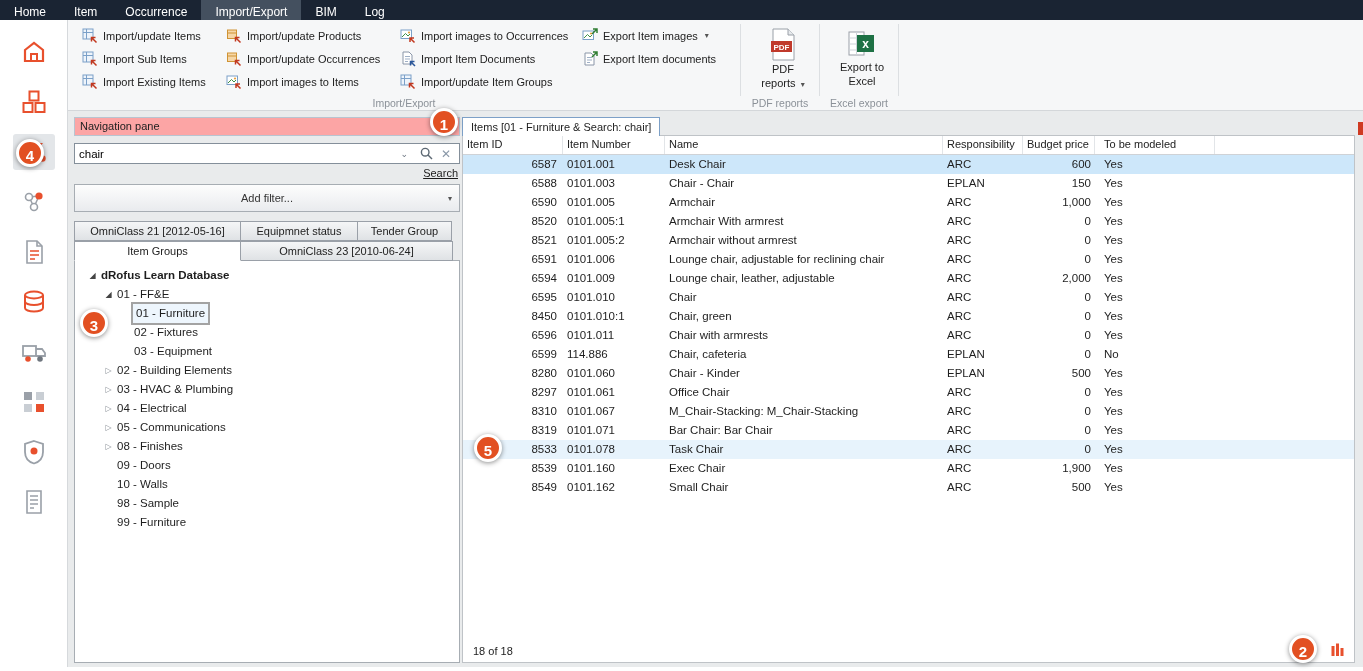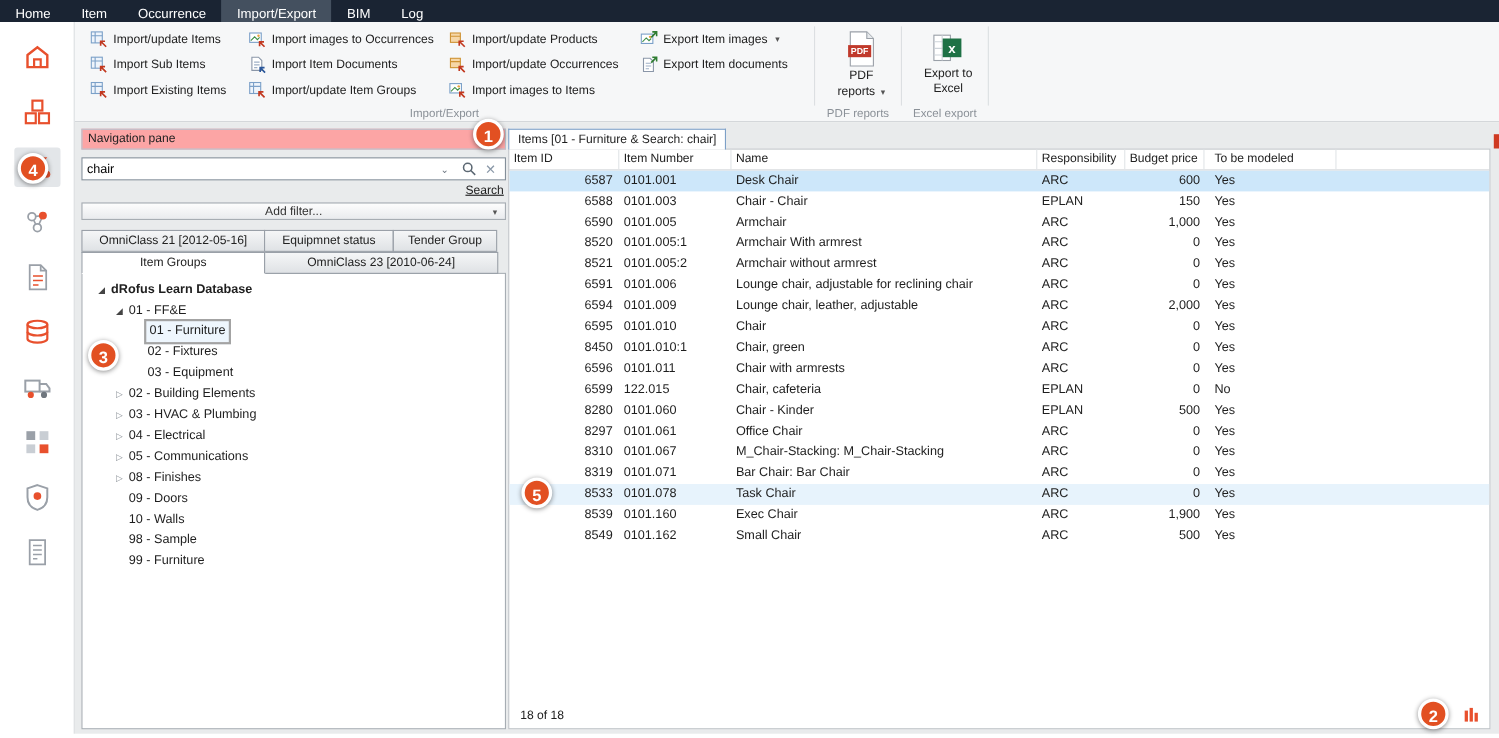--- a/index.html
+++ b/index.html
@@ -39,21 +39,21 @@
   
   .nav-pane { position:absolute; left:6px; top:6px; width:386px; bottom:4px; display:flex; flex-direction:column; }
   .nav-title { height:19px; line-height:17px; background:#fca5a5; border:1px solid #b8c4d0; padding-left:5px; color:#222; }
   .nav-search { margin-top:7px; height:21px; background:#fff; border:1px solid #848f9a; display:flex; align-items:center; }
   .nav-search input { flex:1; border:none; outline:none; font:11.5px "Liberation Sans",sans-serif; padding:0 4px; background:transparent; }
   .search-chevron { color:#6d7782; font-size:9px; padding:0 6px; }
   .search-tool { padding:0 6px; display:flex; align-items:center; }
   .clear-x { color:#8a98a8; font-size:12px; padding:0 8px 0 2px; }
   .search-link-row { text-align:right; padding:3px 2px 2px 0; }
   .search-link { color:#1c1c1c; text-decoration:underline; cursor:pointer; }
-  .add-filter { margin-top:3px; height:16px; border:1px solid #a7adb3; background:linear-gradient(#fdfdfd,#e9ebee); display:flex; align-items:center; justify-content:center; position:relative; color:#333; }
+  .add-filter { margin-top:3px; height:28px; border:1px solid #a7adb3; background:linear-gradient(#fdfdfd,#e9ebee); display:flex; align-items:center; justify-content:center; position:relative; color:#333; }
   .add-filter .af-arrow { position:absolute; right:7px; font-size:8px; color:#555; }
   .tab-strip { margin-top:9px; }
   .tab-row { display:flex; }
   .nav-tab { height:20px; line-height:18px; text-align:center; border:1px solid #9aa0a8; background:linear-gradient(#f5f6f7,#dfe2e5); color:#222; margin-right:-1px; padding:0 4px; white-space:nowrap; overflow:hidden; }
   .nav-tab.w1 { width:167px; } .nav-tab.w2 { width:118px; } .nav-tab.w3 { width:95px; }
   .nav-tab.w4 { width:167px; } .nav-tab.w5 { width:213px; }
   .tab-row2 .nav-tab { position:relative; }
   .nav-tab.active { background:#fff; border-bottom:1px solid #fff; z-index:3; }
   .tree { flex:1; background:#fff; border:1px solid #a7adb3; margin-top:-1px; padding:5px 0 0 0; overflow:hidden; }
   .tree-item { height:19px; line-height:19px; font-size:11.5px; display:flex; align-items:center; white-space:nowrap; }
@@ -209,72 +209,72 @@
             </div>
             <div class="rib-btn">
               <svg width="16" height="16" viewBox="0 0 16 16">
                   <rect x="1" y="1" width="10" height="10" fill="#eef4fb" stroke="#7ba0c8"></rect>
                   <path d="M1 4.5 H11 M4.5 1 V11" stroke="#7ba0c8" fill="none"></path>
                   <path d="M14.5 14.5 L9.5 9.5 M9.5 13.5 V9.5 H13.5" stroke="#c2381f" stroke-width="1.5" fill="none"></path>
                 </svg>
               <span>Import Existing Items</span>
             </div>
           </div>
-          <div class="rib-col c3">
+          <div class="rib-col c2">
+            <div class="rib-btn">
+              <svg width="16" height="16" viewBox="0 0 16 16">
+                  <rect x="1.5" y="2" width="9" height="8.5" fill="#f6d7a8" stroke="#cf9334"></rect>
+                  <path d="M1.5 5 H10.5" stroke="#cf9334"></path>
+                  <path d="M14.5 14.5 L9.5 9.5 M9.5 13.5 V9.5 H13.5" stroke="#c2381f" stroke-width="1.5" fill="none"></path>
+                </svg>
+              <span>Import/update Products</span>
+            </div>
+            <div class="rib-btn">
+              <svg width="16" height="16" viewBox="0 0 16 16">
+                  <rect x="1.5" y="2" width="9" height="8.5" fill="#f6d7a8" stroke="#cf9334"></rect>
+                  <path d="M1.5 5 H10.5" stroke="#cf9334"></path>
+                  <path d="M14.5 14.5 L9.5 9.5 M9.5 13.5 V9.5 H13.5" stroke="#c2381f" stroke-width="1.5" fill="none"></path>
+                </svg>
+              <span>Import/update Occurrences</span>
+            </div>
             <div class="rib-btn">
               <svg width="16" height="16" viewBox="0 0 16 16">
                   <rect x="1" y="2" width="10.5" height="8.5" fill="#fff" stroke="#7ba0c8"></rect>
                   <path d="M2 9 L5.5 5.5 L8 8 L10 6" stroke="#3f8f46" fill="none"></path>
                   <circle cx="9" cy="4.5" r="1.1" fill="#e8a23c"></circle>
                   <path d="M14.5 14.5 L10 10 M10 14 V10 H14" stroke="#c2381f" stroke-width="1.5" fill="none"></path>
                 </svg>
-              <span>Import images to Occurrences</span>
-            </div>
-            <div class="rib-btn">
-              <svg width="16" height="16" viewBox="0 0 16 16">
-                  <path d="M3 1 H9 L12 4 V13 H3 Z" fill="#fff" stroke="#8a96a8"></path>
-                  <path d="M5 5.5 H10 M5 8 H10 M5 10.5 H8" stroke="#9fb0c6" stroke-width="1"></path>
-                  <path d="M15 15 L10.5 10.5 M10.5 14.5 V10.5 H14.5" stroke="#2b579a" stroke-width="1.5" fill="none"></path>
-                </svg>
-              <span>Import Item Documents</span>
-            </div>
-            <div class="rib-btn">
-              <svg width="16" height="16" viewBox="0 0 16 16">
-                  <rect x="1" y="1" width="10" height="10" fill="#eef4fb" stroke="#7ba0c8"></rect>
-                  <path d="M1 4.5 H11 M4.5 1 V11" stroke="#7ba0c8" fill="none"></path>
-                  <path d="M14.5 14.5 L9.5 9.5 M9.5 13.5 V9.5 H13.5" stroke="#c2381f" stroke-width="1.5" fill="none"></path>
-                </svg>
-              <span>Import/update Item Groups</span>
-            </div>
-          </div>
-          <div class="rib-col c2">
-            <div class="rib-btn">
-              <svg width="16" height="16" viewBox="0 0 16 16">
-                  <rect x="1.5" y="2" width="9" height="8.5" fill="#f6d7a8" stroke="#cf9334"></rect>
-                  <path d="M1.5 5 H10.5" stroke="#cf9334"></path>
-                  <path d="M14.5 14.5 L9.5 9.5 M9.5 13.5 V9.5 H13.5" stroke="#c2381f" stroke-width="1.5" fill="none"></path>
-                </svg>
-              <span>Import/update Products</span>
-            </div>
-            <div class="rib-btn">
-              <svg width="16" height="16" viewBox="0 0 16 16">
-                  <rect x="1.5" y="2" width="9" height="8.5" fill="#f6d7a8" stroke="#cf9334"></rect>
-                  <path d="M1.5 5 H10.5" stroke="#cf9334"></path>
-                  <path d="M14.5 14.5 L9.5 9.5 M9.5 13.5 V9.5 H13.5" stroke="#c2381f" stroke-width="1.5" fill="none"></path>
-                </svg>
-              <span>Import/update Occurrences</span>
-            </div>
+              <span>Import images to Items</span>
+            </div>
+          </div>
+          <div class="rib-col c3">
             <div class="rib-btn">
               <svg width="16" height="16" viewBox="0 0 16 16">
                   <rect x="1" y="2" width="10.5" height="8.5" fill="#fff" stroke="#7ba0c8"></rect>
                   <path d="M2 9 L5.5 5.5 L8 8 L10 6" stroke="#3f8f46" fill="none"></path>
                   <circle cx="9" cy="4.5" r="1.1" fill="#e8a23c"></circle>
                   <path d="M14.5 14.5 L10 10 M10 14 V10 H14" stroke="#c2381f" stroke-width="1.5" fill="none"></path>
                 </svg>
-              <span>Import images to Items</span>
+              <span>Import images to Occurrences</span>
+            </div>
+            <div class="rib-btn">
+              <svg width="16" height="16" viewBox="0 0 16 16">
+                  <path d="M3 1 H9 L12 4 V13 H3 Z" fill="#fff" stroke="#8a96a8"></path>
+                  <path d="M5 5.5 H10 M5 8 H10 M5 10.5 H8" stroke="#9fb0c6" stroke-width="1"></path>
+                  <path d="M15 15 L10.5 10.5 M10.5 14.5 V10.5 H14.5" stroke="#2b579a" stroke-width="1.5" fill="none"></path>
+                </svg>
+              <span>Import Item Documents</span>
+            </div>
+            <div class="rib-btn">
+              <svg width="16" height="16" viewBox="0 0 16 16">
+                  <rect x="1" y="1" width="10" height="10" fill="#eef4fb" stroke="#7ba0c8"></rect>
+                  <path d="M1 4.5 H11 M4.5 1 V11" stroke="#7ba0c8" fill="none"></path>
+                  <path d="M14.5 14.5 L9.5 9.5 M9.5 13.5 V9.5 H13.5" stroke="#c2381f" stroke-width="1.5" fill="none"></path>
+                </svg>
+              <span>Import/update Item Groups</span>
             </div>
           </div>
           <div class="rib-col c4">
             <div class="rib-btn">
               <svg width="16" height="16" viewBox="0 0 16 16">
                   <rect x="1" y="3" width="10.5" height="8.5" fill="#fff" stroke="#7ba0c8"></rect>
                   <path d="M2 10 L5.5 6.5 L8 9 L10 7" stroke="#3f8f46" fill="none"></path>
                   <circle cx="9" cy="5.5" r="1.1" fill="#e8a23c"></circle>
                   <path d="M10 6 L15 1 M11 1 H15 V5" stroke="#2f7d32" stroke-width="1.5" fill="none"></path>
                 </svg>
@@ -524,21 +524,21 @@
               <span class="c col-id">6596</span>
               <span class="c col-num">0101.011</span>
               <span class="c col-name">Chair with armrests</span>
               <span class="c col-resp">ARC</span>
               <span class="c col-price">0</span>
               <span class="c col-mod">Yes</span>
               <span class="c col-fill"></span>
             </div>
               <div class="trow">
               <span class="c col-id">6599</span>
-              <span class="c col-num">122.015</span>
+              <span class="c col-num">114.886</span>
               <span class="c col-name">Chair, cafeteria</span>
               <span class="c col-resp">EPLAN</span>
               <span class="c col-price">0</span>
               <span class="c col-mod">No</span>
               <span class="c col-fill"></span>
             </div>
               <div class="trow">
               <span class="c col-id">8280</span>
               <span class="c col-num">0101.060</span>
               <span class="c col-name">Chair - Kinder</span>

